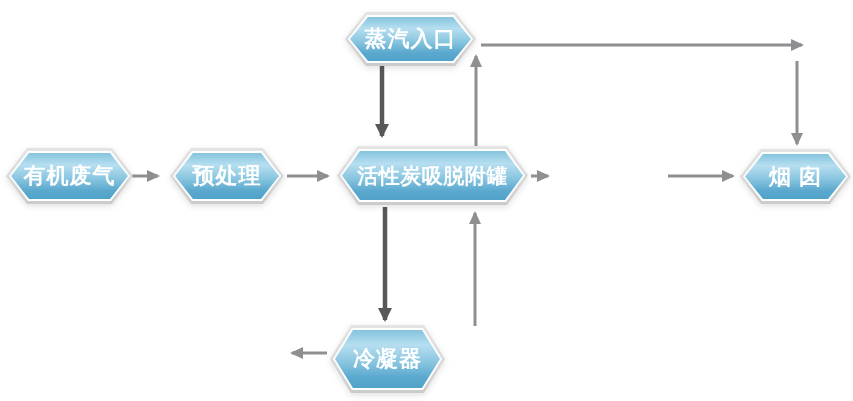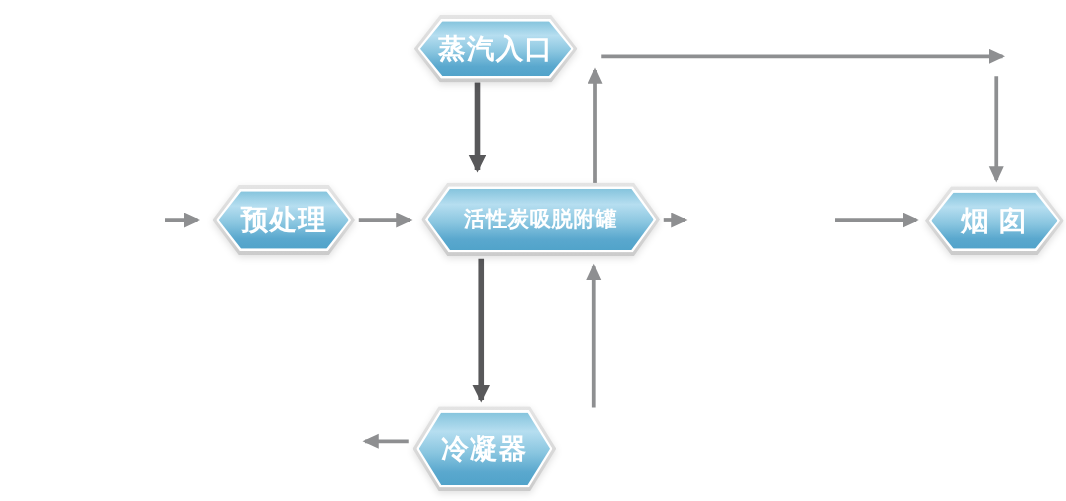--- a/index.html
+++ b/index.html
@@ -61,25 +61,25 @@
     align-items: center;
     justify-content: center;
     color: #ffffff;
     font-size: 22px;
     font-weight: bold;
     letter-spacing: 1px;
     white-space: nowrap;
     user-select: none;
   }
   
-  #n-steam     { left: 331px; top: 12px;  width: 131px; height: 54px; }
+  #n-steam     { left: 345px; top: 12px;  width: 131px; height: 54px; }
   #n-organic   { left: 6px;   top: 148px; width: 127px; height: 56px; }
   #n-pretreat  { left: 170px; top: 148px; width: 114px; height: 56px; text-decoration: underline; }
   #n-tank      { left: 337px; top: 146px; width: 191px; height: 59px; }
-  #n-tank .label { font-size: 17px; letter-spacing: 0.5px; }
+  #n-tank .label { font-size: 21px; letter-spacing: 0.5px; }
   #n-fan       { left: 555px; top: 148px; width: 110px; height: 56px; }
   #n-chimney   { left: 740px; top: 149px; width: 111px; height: 55px; }
   #n-solvent   { left: 110px; top: 325px; width: 175px; height: 57px; }
   #n-condenser { left: 330px; top: 325px; width: 115px; height: 68px; }
   #n-drying    { left: 455px; top: 325px; width: 128px; height: 56px; }
 </style>
 </head>
 <body>
 
 <div class="canvas">
@@ -107,20 +107,26 @@
     <path class="e-light" d="M475,326 L475,213" marker-end="url(#ah-light)"></path>
   </svg>
 
   <div class="node" id="n-steam">
     <div class="hex hex-outer"></div>
     <div class="hex hex-white"></div>
     <div class="hex hex-fill"></div>
     <span class="label">蒸汽入口</span>
   </div>
 
+  <div class="node" id="n-organic">
+    <div class="hex hex-outer"></div>
+    <div class="hex hex-white"></div>
+    <div class="hex hex-fill"></div>
+    <span class="label">有机废气</span>
+  </div>
 
   <div class="node" id="n-pretreat">
     <div class="hex hex-outer"></div>
     <div class="hex hex-white"></div>
     <div class="hex hex-fill"></div>
     <span class="label">预处理</span>
   </div>
 
   <div class="node" id="n-tank">
     <div class="hex hex-outer"></div>

